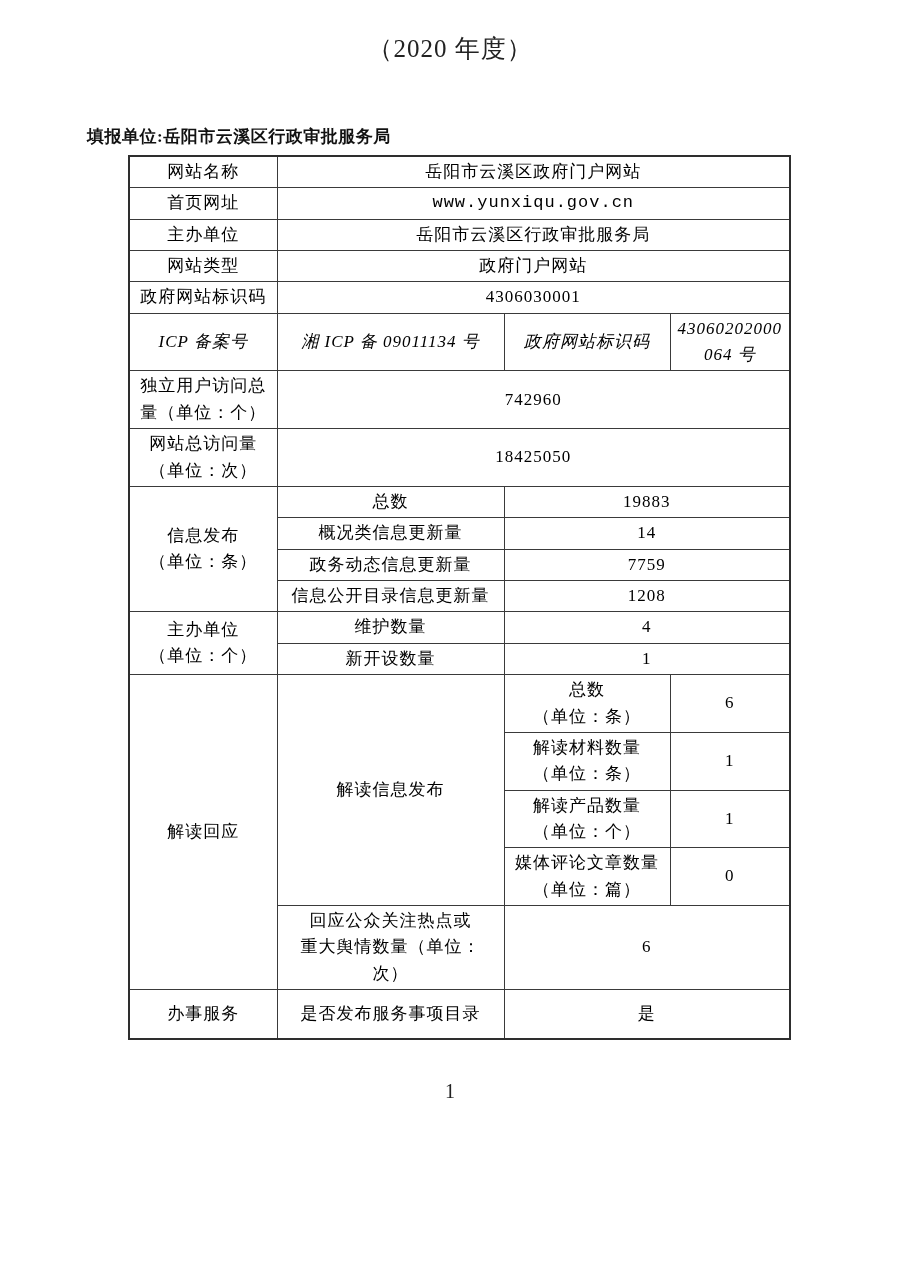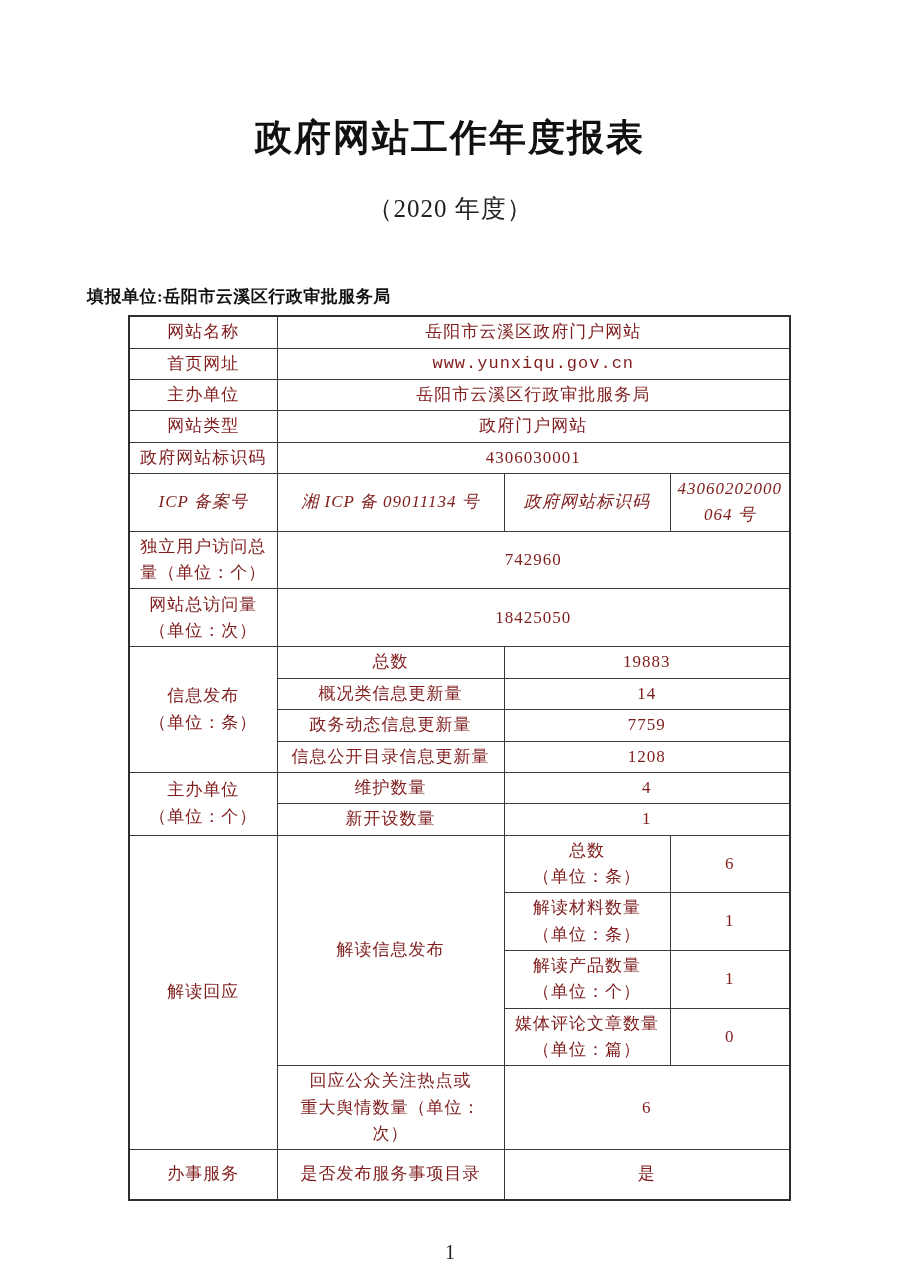--- a/index.html
+++ b/index.html
@@ -45,21 +45,21 @@
     width: 661px;
     border: 2px solid #2e2e2e;
   }
   table.report td {
     border: 1px solid #3a3a3a;
     text-align: center;
     vertical-align: middle;
     font-size: 17px;
     letter-spacing: 1px;
     line-height: 1.55;
-    color: #7f1d1d;
+    color: #000000;
     white-space: pre-line;
     padding: 2px 4px;
   }
   col.c1 { width: 148px; }
   col.c2 { width: 227px; }
   col.c3 { width: 166px; }
   col.c4 { width: 120px; }
 
   tr.h30 { height: 30px; }
   tr.h31 { height: 31px; }
@@ -89,21 +89,20 @@
     text-align: center;
     font-size: 20px;
     color: #222222;
   }
 </style>
 </head>
 <body>
 
 <div class="page">
 
-  <h1 class="title">政府网站工作年度报表</h1>
 
   <div class="subtitle">（2020 年度）</div>
 
   <div class="report-unit">填报单位:岳阳市云溪区行政审批服务局</div>
 
   <table class="report">
     <colgroup>
         <col class="c1">
         <col class="c2">
         <col class="c3">

